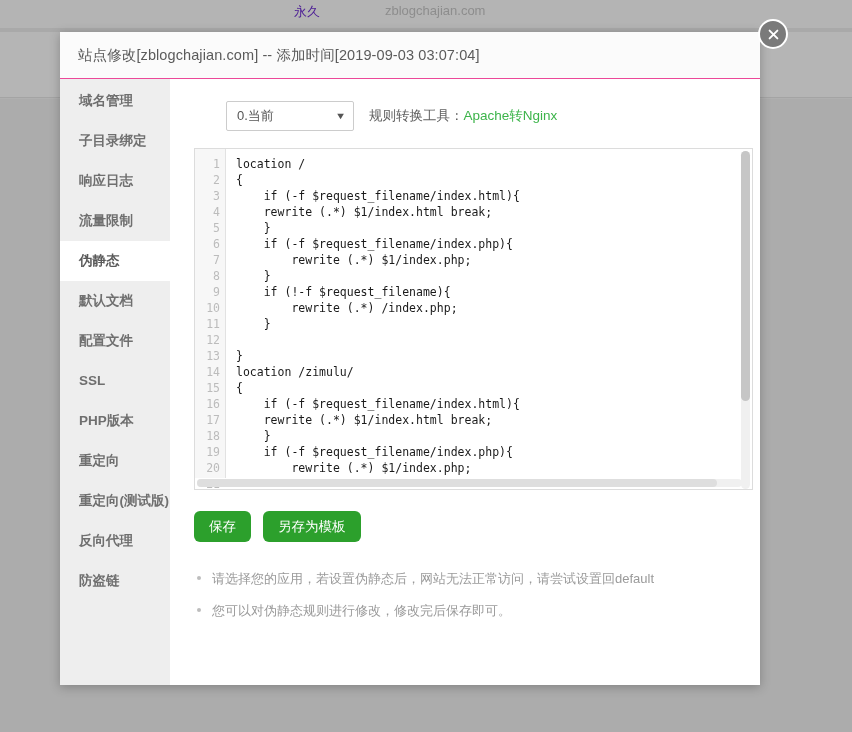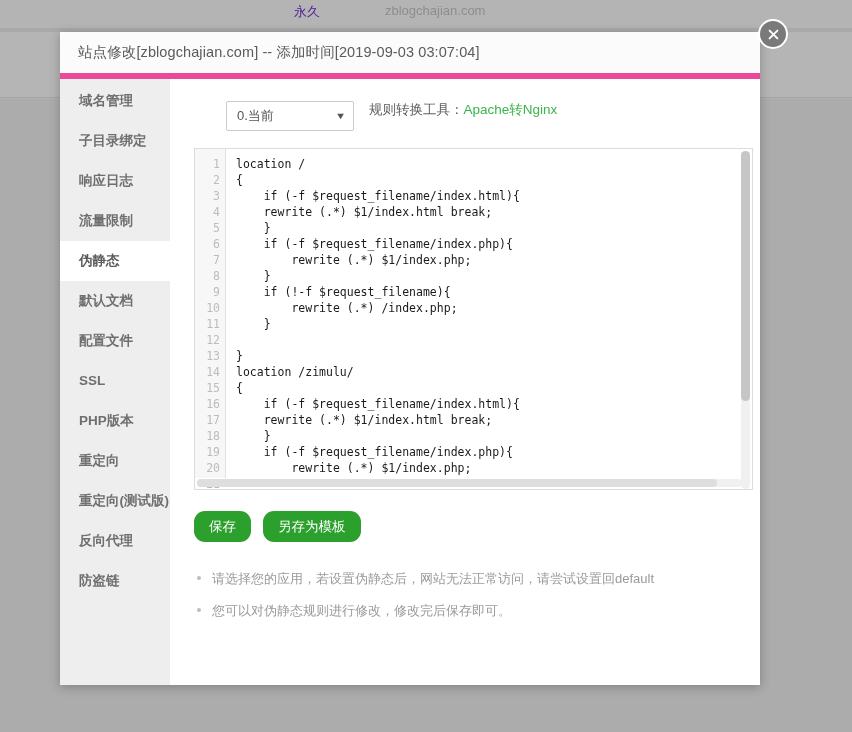--- a/index.html
+++ b/index.html
@@ -45,21 +45,21 @@
   
   #modal {
     position: absolute; left: 60px; top: 32px;
     width: 700px; height: 653px;
     background: #ffffff;
     box-shadow: 0 2px 10px rgba(0,0,0,.25);
   }
   #modal-header {
     height: 47px;
     background: #fbfbfb;
-    border-bottom: 6px solid #ec4899;
+    border-bottom: 1px solid #ec4899;
     display: flex; align-items: center;
     padding-left: 18px;
   }
   #modal-title {
     font-size: 14.5px; color: #5b5b5b; letter-spacing: .1px;
   }
   #modal-close {
     position: absolute; right: -28px; top: -13px;
     width: 30px; height: 30px; border-radius: 50%;
     background: #7a7a7a; border: 2px solid #ffffff;
@@ -84,21 +84,21 @@
   }
   .side-item.active { background: #ffffff; color: #5a5a5a; }
 
   
   #content {
     flex: 1; background: #ffffff;
     padding: 22px 0 0 24px;
     position: relative;
   }
 
-  #toolrow { display: flex; align-items: flex-start; height: 30px; padding-left: 32px; }
+  #toolrow { display: flex; align-items: center; height: 30px; padding-left: 32px; }
   #rule-select {
     width: 128px; height: 30px;
     border: 1px solid #cccccc; background: #ffffff;
     border-radius: 2px;
     display: flex; align-items: center; justify-content: space-between;
     padding: 0 8px 0 10px;
     font-size: 13px; color: #555555;
     cursor: pointer;
   }
   #rule-select .caret {
@@ -159,21 +159,21 @@
     position: absolute; left: 0; top: 0;
     width: 520px; height: 8px;
     background: #dedede; border-radius: 5px;
     cursor: pointer;
   }
 
   
   #btnrow { margin-top: 21px; display: flex; gap: 12px; }
   .btn {
     background: #2ca02c; color: #ffffff;
-    border: none; border-radius: 11px;
+    border: none; border-radius: 6px;
     height: 31px; padding: 0 15px;
     font-size: 13.5px; cursor: pointer;
     font-family: "Liberation Sans", sans-serif;
   }
 
   
   #notes { margin-top: 28px; list-style: none; padding: 0; }
   #notes li {
     font-size: 13px; color: #9a9a9a;
     margin-bottom: 14px; position: relative; padding-left: 18px;

